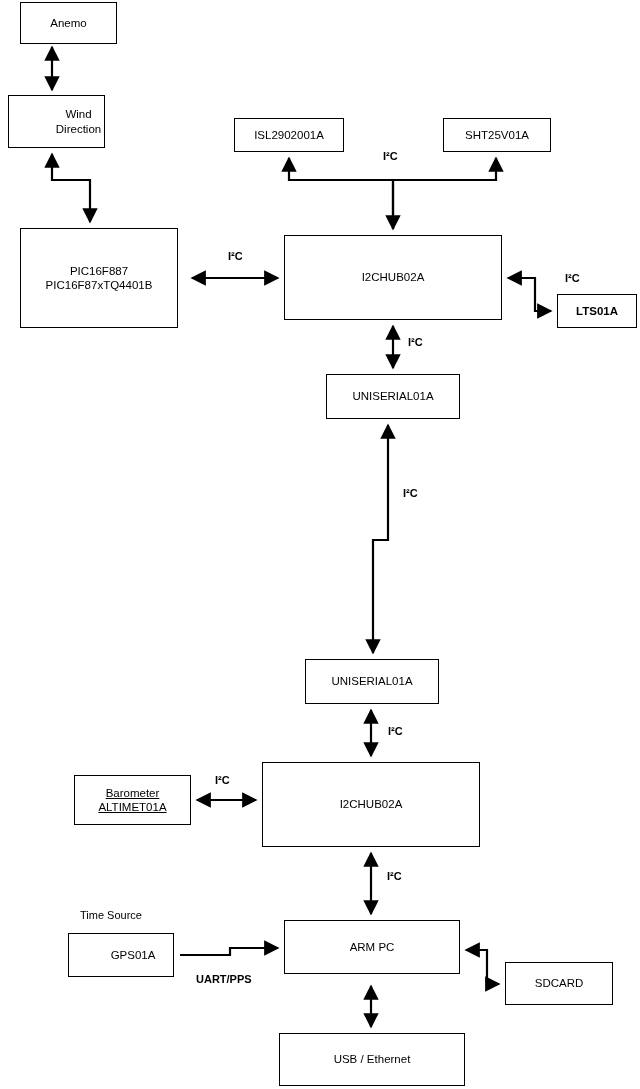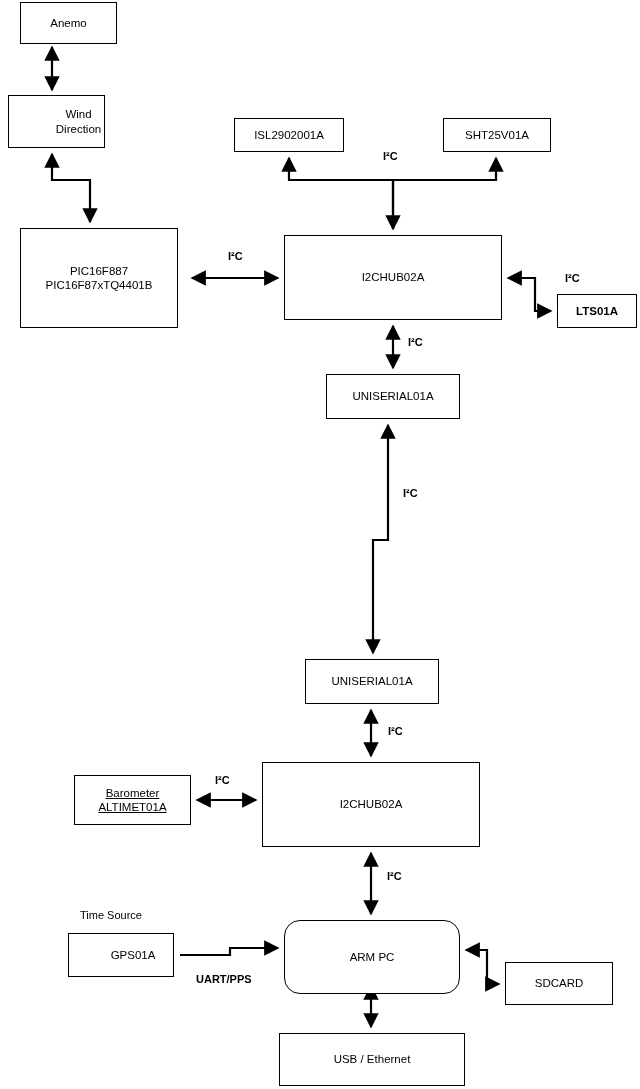--- a/index.html
+++ b/index.html
@@ -120,21 +120,21 @@
 
   <div class="node" style="left:326px; top:374px; width:134px; height:45px;">UNISERIAL01A</div>
 
   <div class="node" style="left:305px; top:659px; width:134px; height:45px;">UNISERIAL01A</div>
 
   <div class="node" style="left:262px; top:762px; width:218px; height:85px;">I2CHUB02A</div>
 
   <div class="node" style="left:74px; top:775px; width:117px; height:50px;text-decoration:underline;">Barometer
 ALTIMET01A</div>
 
-  <div class="node" style="left:284px; top:920px; width:176px; height:74px;border-radius:16px;">ARM PC</div>
+  <div class="node" style="left:284px; top:920px; width:176px; height:54px;">ARM PC</div>
 
   <div class="node" style="left:68px; top:933px; width:106px; height:44px;padding-left:28px;">GPS01A</div>
 
   <div class="node" style="left:279px; top:1033px; width:186px; height:53px;">USB / Ethernet</div>
 
   <div class="node" style="left:505px; top:962px; width:108px; height:43px;">SDCARD</div>
 
   <div class="edge-label" style="left:383px; top:150px;">I²C</div>
   <div class="edge-label" style="left:228px; top:250px;">I²C</div>
   <div class="edge-label" style="left:565px; top:272px;">I²C</div>

